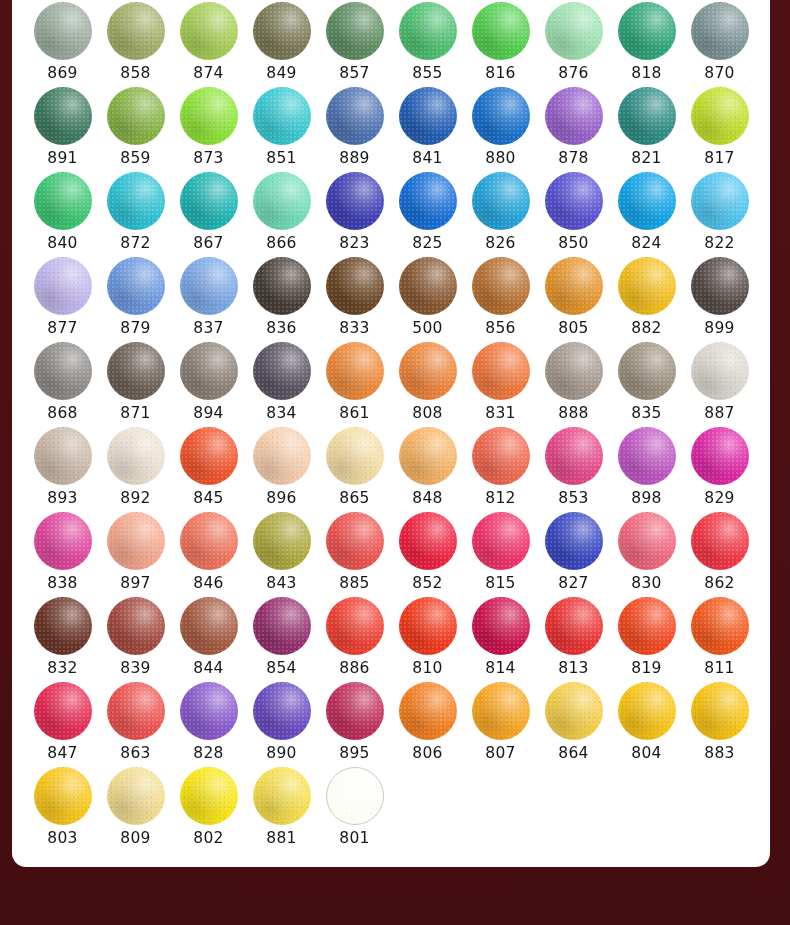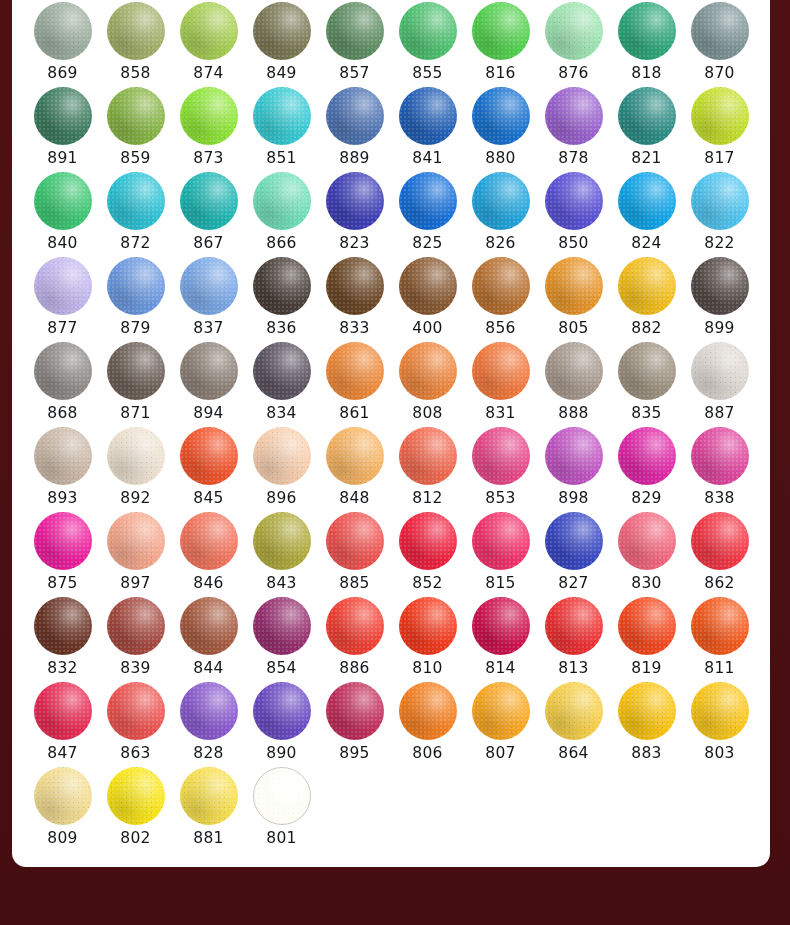--- a/index.html
+++ b/index.html
@@ -313,21 +313,21 @@
       <div class="swatch-cell">
         <div class="swatch-dot-wrap">
           <div class="swatch-dot" style="background: rgb(108, 72, 38);"></div>
         </div>
         <div class="swatch-label">833</div>
       </div>
       <div class="swatch-cell">
         <div class="swatch-dot-wrap">
           <div class="swatch-dot" style="background: rgb(138, 90, 51);"></div>
         </div>
-        <div class="swatch-label">400</div>
+        <div class="swatch-label">500</div>
       </div>
       <div class="swatch-cell">
         <div class="swatch-dot-wrap">
           <div class="swatch-dot" style="background: rgb(186, 114, 50);"></div>
         </div>
         <div class="swatch-label">856</div>
       </div>
       <div class="swatch-cell">
         <div class="swatch-dot-wrap">
           <div class="swatch-dot" style="background: rgb(232, 150, 44);"></div>
@@ -425,20 +425,26 @@
         <div class="swatch-label">845</div>
       </div>
       <div class="swatch-cell">
         <div class="swatch-dot-wrap">
           <div class="swatch-dot" style="background: rgb(248, 207, 175);"></div>
         </div>
         <div class="swatch-label">896</div>
       </div>
       <div class="swatch-cell">
         <div class="swatch-dot-wrap">
+          <div class="swatch-dot" style="background: rgb(246, 223, 165);"></div>
+        </div>
+        <div class="swatch-label">865</div>
+      </div>
+      <div class="swatch-cell">
+        <div class="swatch-dot-wrap">
           <div class="swatch-dot" style="background: rgb(248, 181, 100);"></div>
         </div>
         <div class="swatch-label">848</div>
       </div>
       <div class="swatch-cell">
         <div class="swatch-dot-wrap">
           <div class="swatch-dot" style="background: rgb(244, 105, 79);"></div>
         </div>
         <div class="swatch-label">812</div>
       </div>
@@ -461,26 +467,20 @@
         <div class="swatch-label">829</div>
       </div>
       <div class="swatch-cell">
         <div class="swatch-dot-wrap">
           <div class="swatch-dot" style="background: rgb(226, 71, 159);"></div>
         </div>
         <div class="swatch-label">838</div>
       </div>
       <div class="swatch-cell">
         <div class="swatch-dot-wrap">
-          <div class="swatch-dot" style="background: rgb(240, 31, 160);"></div>
-        </div>
-        <div class="swatch-label">875</div>
-      </div>
-      <div class="swatch-cell">
-        <div class="swatch-dot-wrap">
           <div class="swatch-dot" style="background: rgb(247, 169, 142);"></div>
         </div>
         <div class="swatch-label">897</div>
       </div>
       <div class="swatch-cell">
         <div class="swatch-dot-wrap">
           <div class="swatch-dot" style="background: rgb(244, 118, 94);"></div>
         </div>
         <div class="swatch-label">846</div>
       </div>
@@ -626,20 +626,26 @@
         <div class="swatch-dot-wrap">
           <div class="swatch-dot" style="background: rgb(251, 168, 33);"></div>
         </div>
         <div class="swatch-label">807</div>
       </div>
       <div class="swatch-cell">
         <div class="swatch-dot-wrap">
           <div class="swatch-dot" style="background: rgb(247, 208, 74);"></div>
         </div>
         <div class="swatch-label">864</div>
+      </div>
+      <div class="swatch-cell">
+        <div class="swatch-dot-wrap">
+          <div class="swatch-dot" style="background: rgb(251, 197, 19);"></div>
+        </div>
+        <div class="swatch-label">804</div>
       </div>
       <div class="swatch-cell">
         <div class="swatch-dot-wrap">
           <div class="swatch-dot" style="background: rgb(251, 197, 18);"></div>
         </div>
         <div class="swatch-label">883</div>
       </div>
       <div class="swatch-cell">
         <div class="swatch-dot-wrap">
           <div class="swatch-dot" style="background: rgb(251, 200, 26);"></div>

